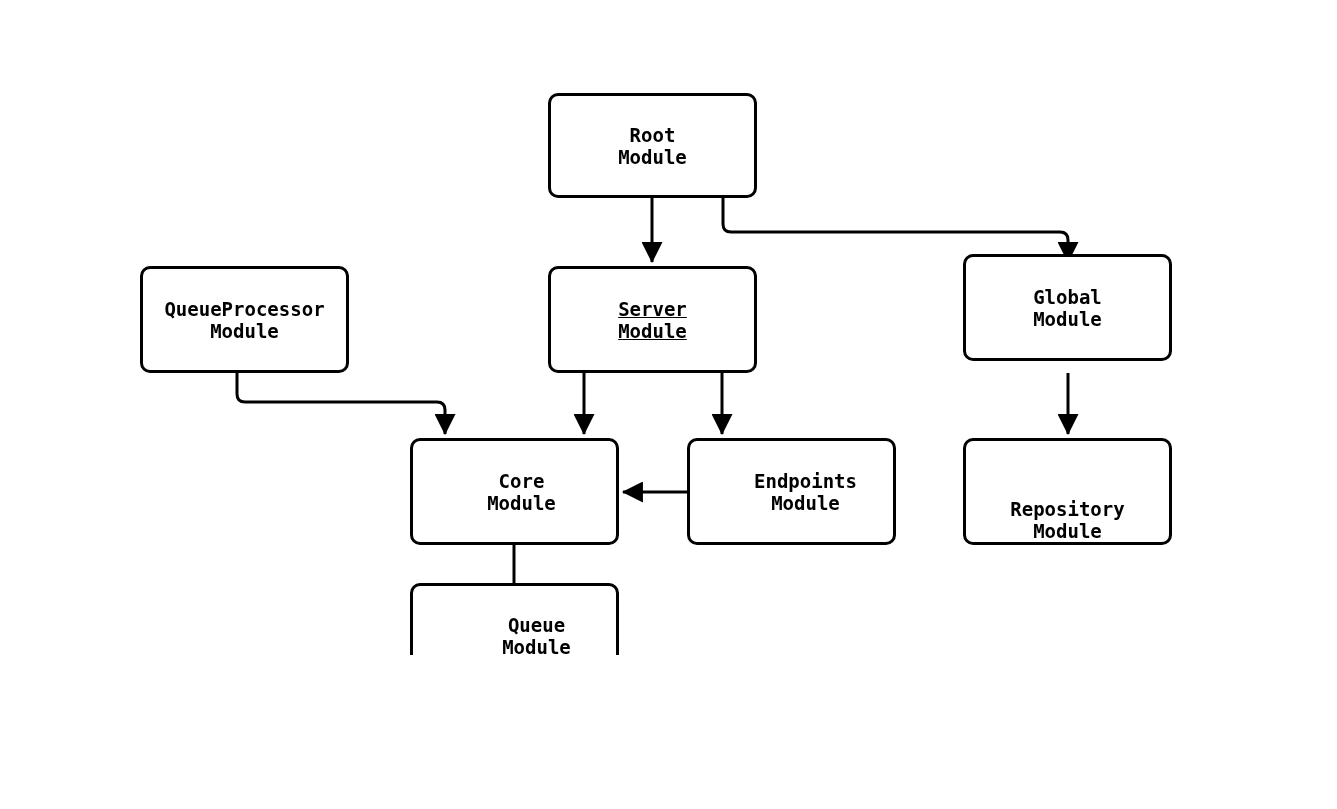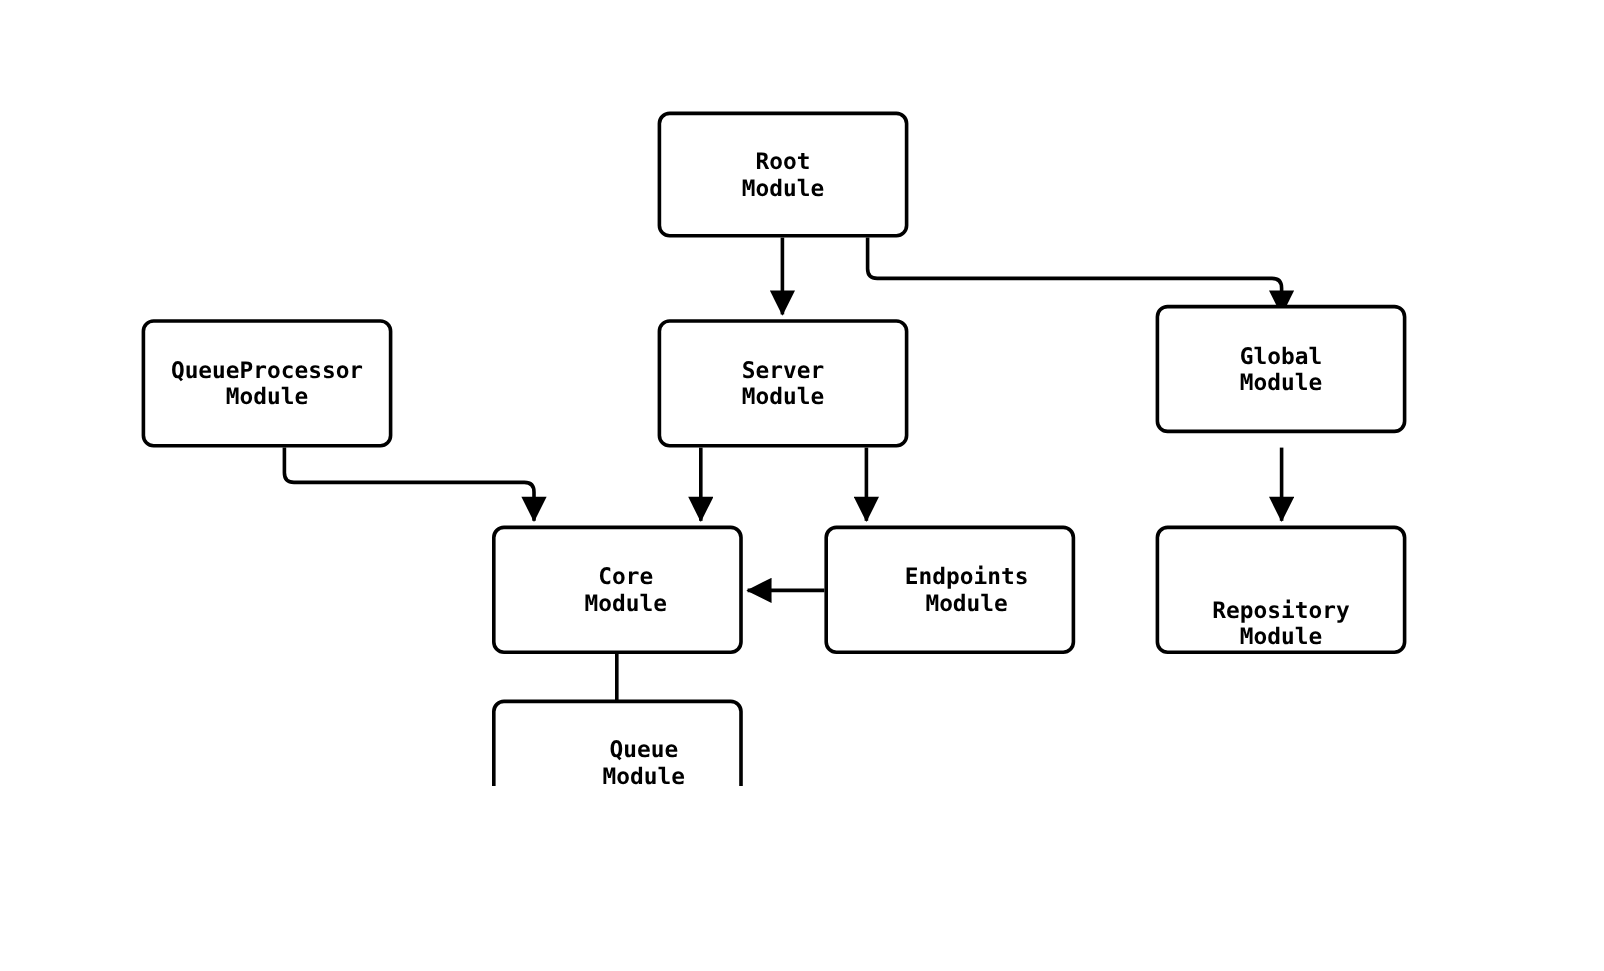--- a/index.html
+++ b/index.html
@@ -32,22 +32,22 @@
     align-items: center;
     justify-content: center;
     text-align: center;
     font-weight: bold;
     font-size: 19px;
     line-height: 22px;
     color: #000000;
     white-space: pre-line;
   }
   #node-root        { left: 548px; top: 93px;  height: 105px; }
-  #node-qp          { left: 118px; top: 266px; }
-  #node-server      { left: 548px; top: 266px; }
+  #node-qp          { left: 140px; top: 266px; }
+  #node-server      { left: 548px; top: 266px; text-decoration: underline; }
   #node-global      { left: 963px; top: 254px; }
   #node-core        { left: 410px; top: 438px; padding-left: 14px; }
   #node-endpoints   { left: 687px; top: 438px; padding-left: 28px; }
   #node-repository  { left: 963px; top: 438px; align-items: flex-end; }
   #node-queue       { left: 410px; top: 583px; height: 106px; padding-left: 44px; }
 </style>
 </head>
 <body>
 
 <div class="canvas">

